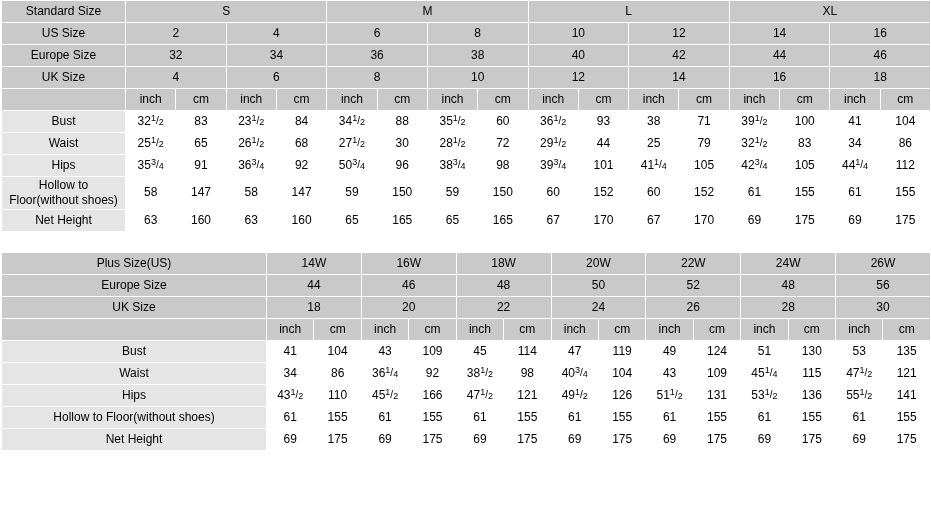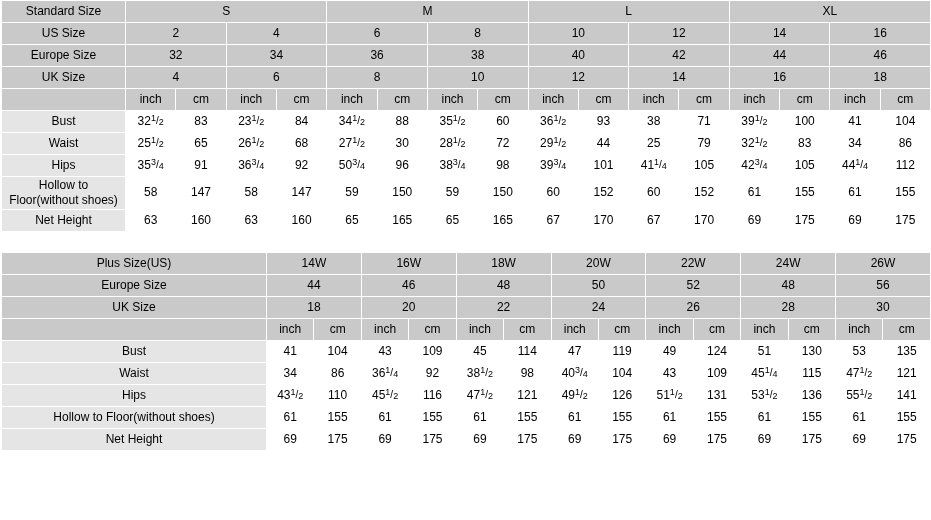--- a/index.html
+++ b/index.html
@@ -358,21 +358,21 @@
           <td><span class="num">45</span><span class="frac"><sup>1</sup><span class="slash">/</span><sub>4</sub></span></td>
           <td><span class="num">115</span></td>
           <td><span class="num">47</span><span class="frac"><sup>1</sup><span class="slash">/</span><sub>2</sub></span></td>
           <td><span class="num">121</span></td>
         </tr>
         <tr>
           <td class="rowlabel">Hips</td>
           <td><span class="num">43</span><span class="frac"><sup>1</sup><span class="slash">/</span><sub>2</sub></span></td>
           <td><span class="num">110</span></td>
           <td><span class="num">45</span><span class="frac"><sup>1</sup><span class="slash">/</span><sub>2</sub></span></td>
-          <td><span class="num">116</span></td>
+          <td><span class="num">166</span></td>
           <td><span class="num">47</span><span class="frac"><sup>1</sup><span class="slash">/</span><sub>2</sub></span></td>
           <td><span class="num">121</span></td>
           <td><span class="num">49</span><span class="frac"><sup>1</sup><span class="slash">/</span><sub>2</sub></span></td>
           <td><span class="num">126</span></td>
           <td><span class="num">51</span><span class="frac"><sup>1</sup><span class="slash">/</span><sub>2</sub></span></td>
           <td><span class="num">131</span></td>
           <td><span class="num">53</span><span class="frac"><sup>1</sup><span class="slash">/</span><sub>2</sub></span></td>
           <td><span class="num">136</span></td>
           <td><span class="num">55</span><span class="frac"><sup>1</sup><span class="slash">/</span><sub>2</sub></span></td>
           <td><span class="num">141</span></td>

